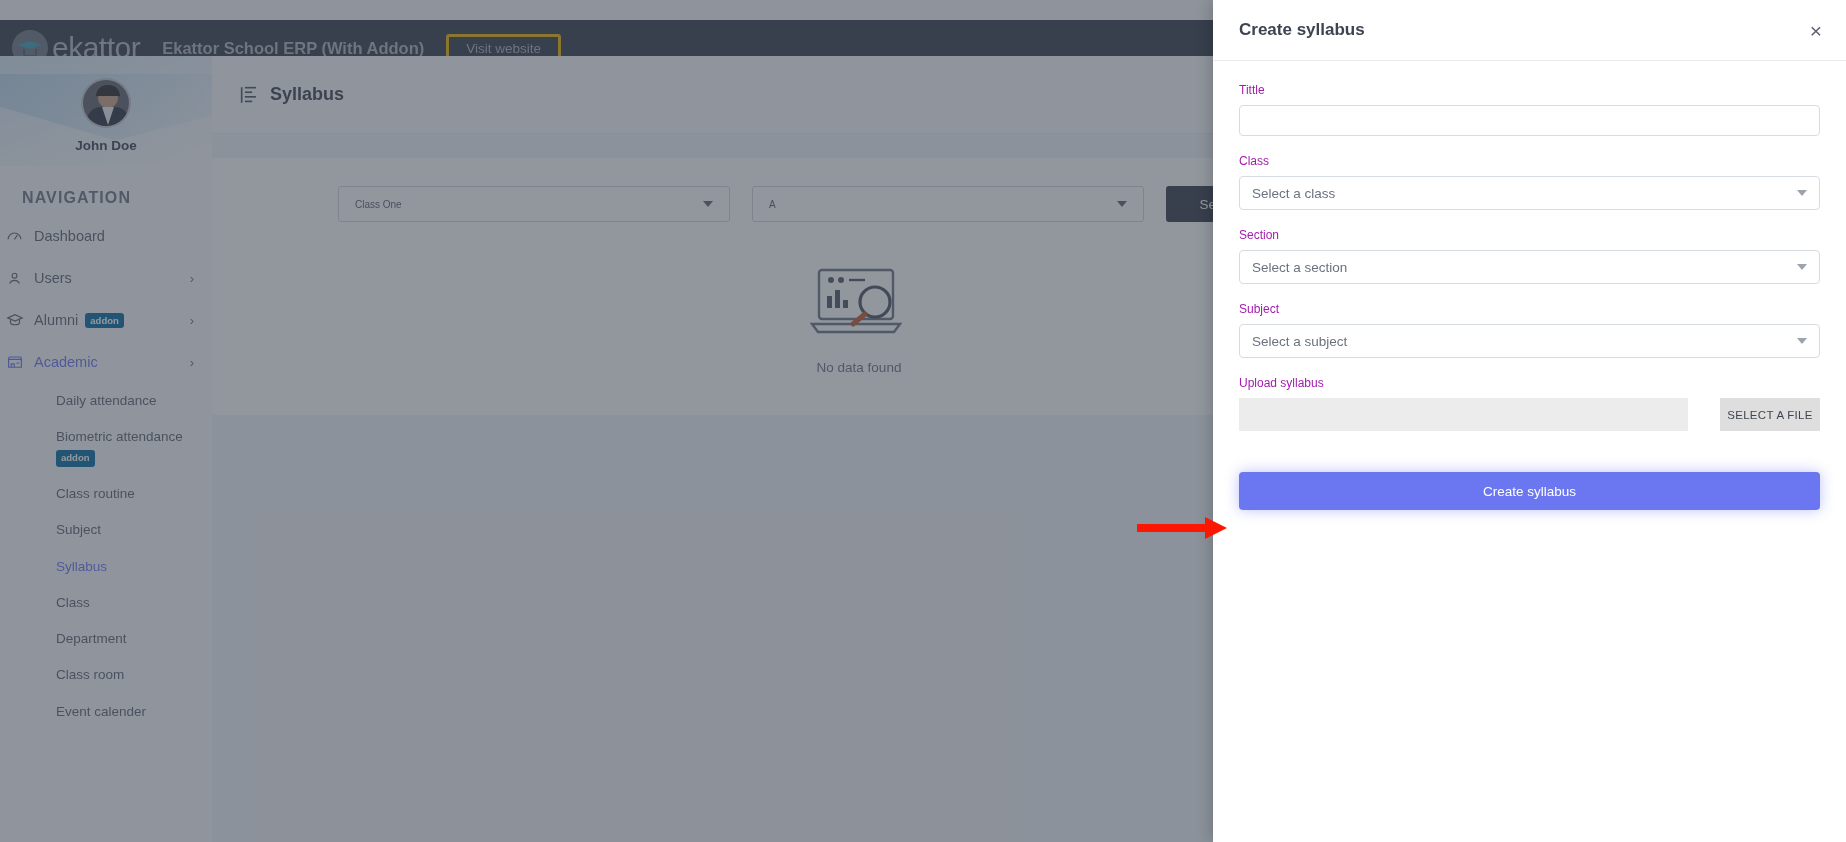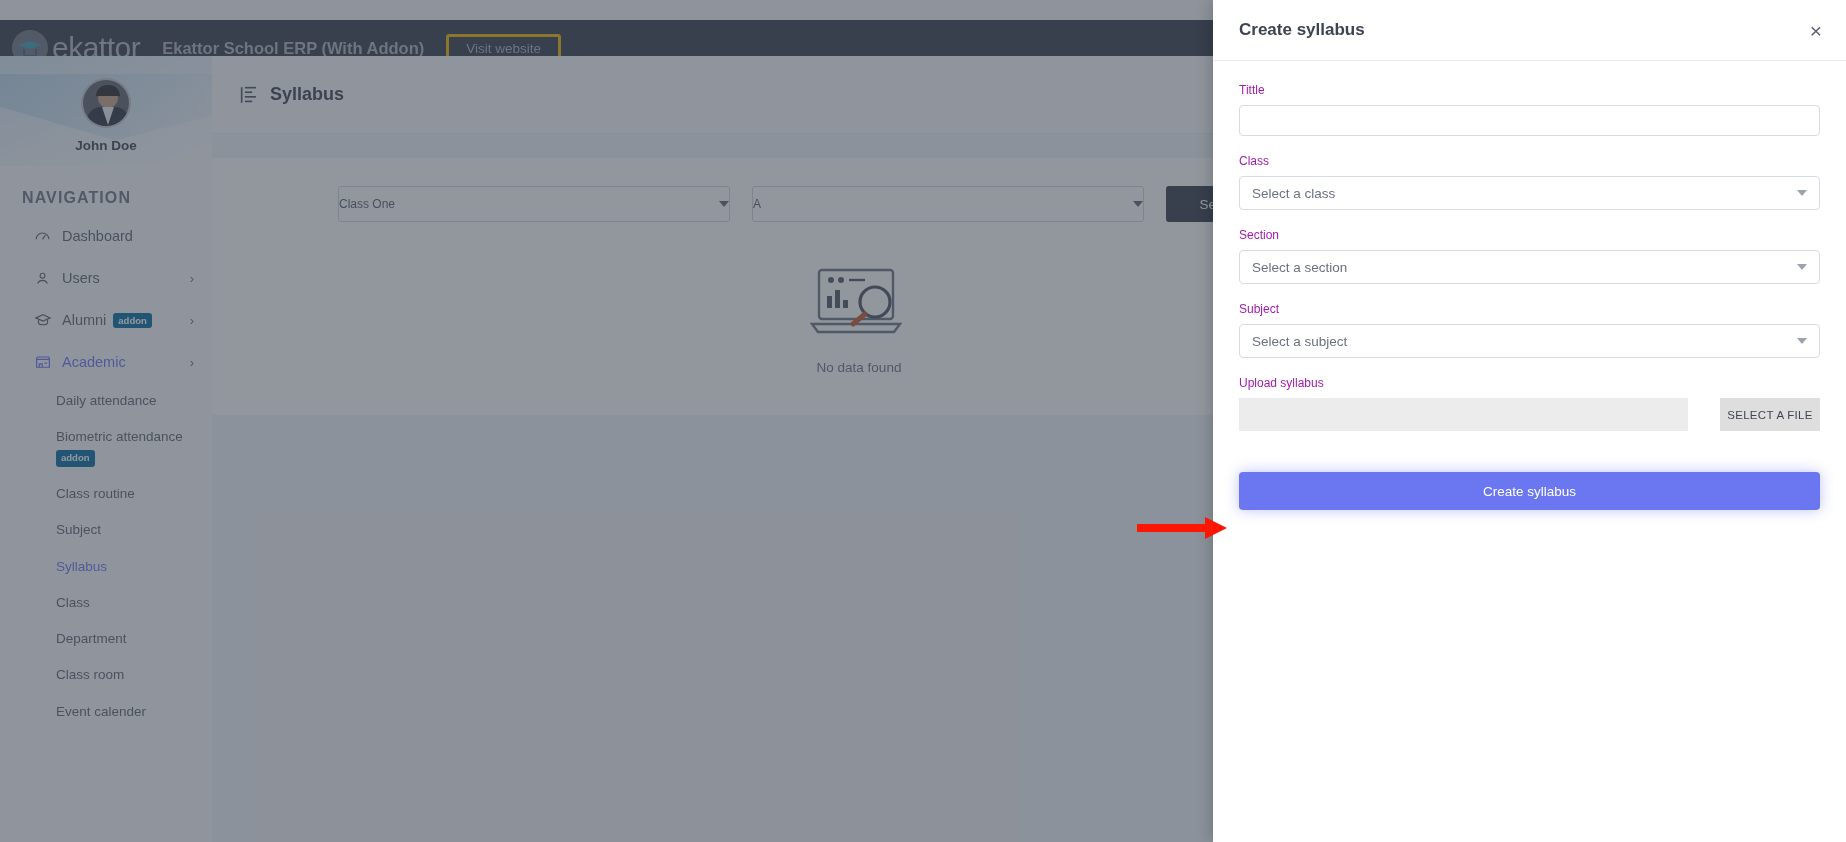--- a/index.html
+++ b/index.html
@@ -59,21 +59,21 @@
   }
   .avatar .head { position:absolute; left:15px; top:8px; width:20px; height:20px; border-radius:50%; background:#c8a183; }
   .avatar .hair { position:absolute; left:13px; top:5px; width:24px; height:11px; border-radius:12px 12px 0 0; background:#2c2a28; }
   .avatar .body { position:absolute; left:4px; top:27px; width:42px; height:25px; border-radius:14px 14px 0 0; background:#2e3440; }
   .avatar .shirt { position:absolute; left:19px; top:27px; width:12px; height:18px; background:#e9eef3; clip-path: polygon(0 0,100% 0,50% 100%); }
   .profile-name { margin-top: 10px; font-size: 13.5px; font-weight: bold; color: #3c4350; }
 
   .nav-heading { margin: 36px 0 8px 22px; font-size: 16px; letter-spacing: 1.1px; color: #6d7583; font-weight: bold; }
 
   .nav-item {
-    display: flex; align-items: center; height: 42px; padding: 0 18px 0 34px;
+    display: flex; align-items: center; height: 42px; padding: 0 18px 0 6px;
     color: #5c6472; font-size: 14.5px; cursor: pointer; position: relative;
   }
   .nav-item .ico { width: 28px; display: flex; align-items: center; color: #5c6472; }
   .nav-item.active { color: #6874f0; }
   .nav-item.active .ico { color: #6874f0; }
   .nav-item .chev { margin-left: auto; font-size: 13px; color: #6d7583; }
   .badge-addon {
     display: inline-block; background: #0369a1; color: #fff; font-size: 9.5px;
     font-weight: bold; border-radius: 3px; padding: 2px 5px; margin-left: 7px;
     vertical-align: middle;
@@ -93,21 +93,21 @@
   .content-head .page-icon { color: #4a5261; margin-right: 10px; display: flex; }
   .content-head h1 { font-size: 18px; font-weight: bold; color: #3c4350; }
 
   .card {
     margin: 24px 0 0 0; background: #fbfcfd; border-radius: 3px;
     min-height: 240px; position: relative;
   }
   .filter-row { display: flex; align-items: center; gap: 22px; padding: 28px 26px 0 126px; }
   .select-box {
     height: 36px; border: 1px solid #cdd4dc; border-radius: 3px; background: transparent;
-    display: flex; align-items: center; padding: 0 0; font-size: 12px; color: #555d6b;
+    display: flex; align-items: center; padding: 0 16px; font-size: 10px; color: #555d6b;
     position: relative; cursor: pointer; gap: 10px;
   }
   .select-box .caret {
     margin-left: auto; width: 0; height: 0; border-left: 5px solid transparent;
     border-right: 5px solid transparent; border-top: 6px solid #5c6472;
   }
   .select-class { width: 392px; }
   .select-section { width: 392px; }
   .search-btn {
     height: 36px; width: 110px; background: #343a49; border-radius: 3px; color: #fff;

